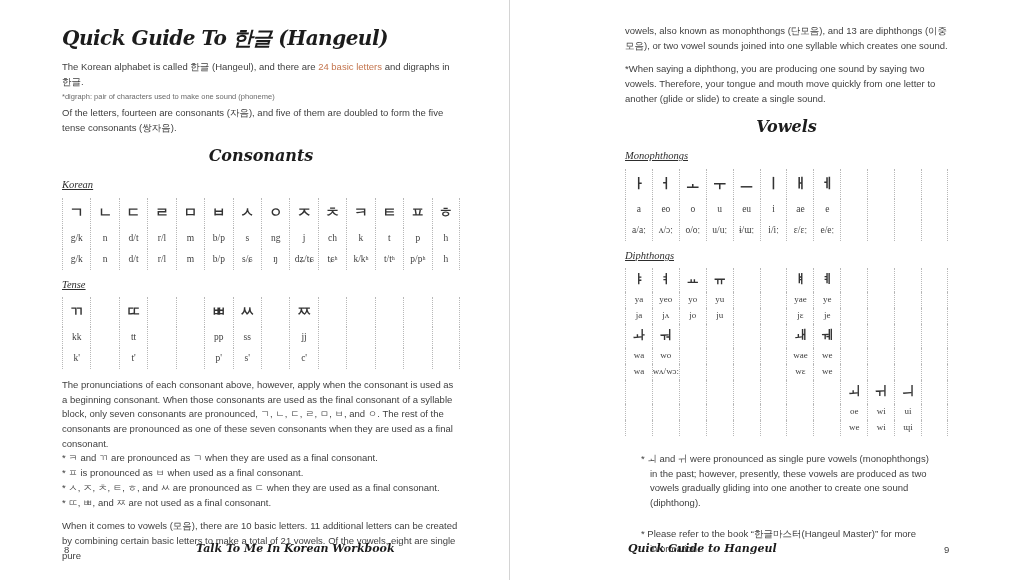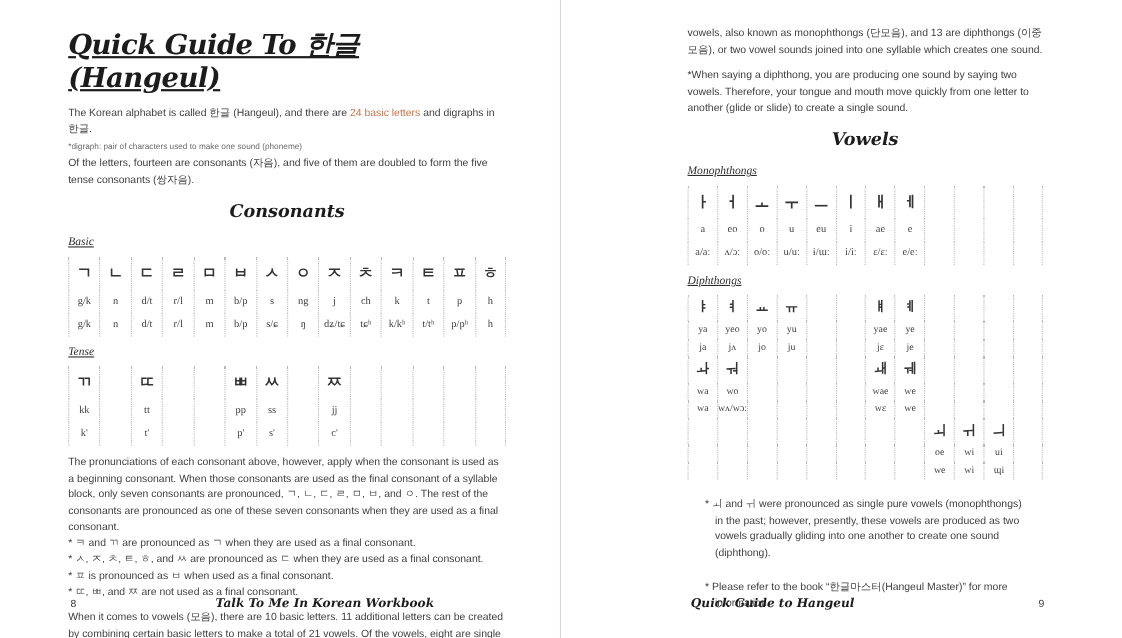--- a/index.html
+++ b/index.html
@@ -8,21 +8,21 @@
 
   .spread { position:relative; width:1020px; height:580px; background:#fff; }
   .gutter { position:absolute; left:509px; top:0; width:1px; height:580px; background:#d4d4d4; }
 
   .page { position:absolute; top:0; font-size:9.5px; line-height:1.55; color:#3e3e3e; }
   .page-left  { left:62px;  width:398px; padding-top:26px; }
   .page-right { left:625px; width:323px; padding-top:24px; }
 
   .script { font-family:"DejaVu Serif", serif; font-style:italic; font-weight:bold; color:#1c1c1c; }
 
-  .doc-title { font-size:25px; line-height:1.2; margin-bottom:10px; letter-spacing:-0.5px;text-decoration:underline; }
+  .doc-title { font-size:20px; line-height:1.2; margin-bottom:10px; letter-spacing:-0.5px; }
 
   p.body-line { margin:0 0 2px 0; }
   .hl { color:#c4754e; }
   .fine-note { font-size:7.5px; color:#6a6a6a; margin:0 0 3px 0; }
 
   .section-heading { text-align:center; font-size:16px; margin:8px 0 4px 0; }
 
   .sub-label { display:inline-block; font-family:"Liberation Serif", serif; font-style:italic;
                font-size:10.5px; color:#2d2d2d; text-decoration:underline; margin:5px 0 4px 0;text-align:right; }
 
@@ -57,21 +57,21 @@
 
   <div class="page page-left">
     <div class="doc-title script">Quick Guide To 한글 (Hangeul)</div>
 
     <p class="body-line"><span>The Korean alphabet is called 한글 (Hangeul), and there are </span><span class="hl">24 basic letters</span><span> and digraphs in 한글.</span></p>
     <p class="fine-note">*digraph: pair of characters used to make one sound (phoneme)</p>
     <p class="body-line">Of the letters, fourteen are consonants (자음), and five of them are doubled to form the five tense consonants (쌍자음).</p>
 
     <div class="section-heading script">Consonants</div>
 
-    <span class="sub-label">Basic</span>
+    <span class="sub-label">Korean</span>
     <div class="jamo-table">
         <div class="trow letters" style="grid-template-columns: repeat(14, 1fr);">
           <div class="tcell accent">ㄱ</div>
           <div class="tcell accent">ㄴ</div>
           <div class="tcell accent">ㄷ</div>
           <div class="tcell accent">ㄹ</div>
           <div class="tcell accent">ㅁ</div>
           <div class="tcell accent">ㅂ</div>
           <div class="tcell accent">ㅅ</div>
           <div class="tcell accent">ㅇ</div>
@@ -164,22 +164,22 @@
           <div class="tcell"></div>
           <div class="tcell"></div>
           <div class="tcell"></div>
           <div class="tcell"></div>
         </div>
       </div>
 
     <div class="para-block">
       <p class="note-line">The pronunciations of each consonant above, however, apply when the consonant is used as a beginning consonant. When those consonants are used as the final consonant of a syllable block, only seven consonants are pronounced, ㄱ, ㄴ, ㄷ, ㄹ, ㅁ, ㅂ, and ㅇ. The rest of the consonants are pronounced as one of these seven consonants when they are used as a final consonant.</p>
       <p class="note-line">* ㅋ and ㄲ are pronounced as ㄱ when they are used as a final consonant.</p>
+      <p class="note-line">* ㅍ is pronounced as ㅂ when used as a final consonant.</p>
       <p class="note-line">* ㅅ, ㅈ, ㅊ, ㅌ, ㅎ, and ㅆ are pronounced as ㄷ when they are used as a final consonant.</p>
-      <p class="note-line">* ㅍ is pronounced as ㅂ when used as a final consonant.</p>
       <p class="note-line">* ㄸ, ㅃ, and ㅉ are not used as a final consonant.</p>
     </div>
 
     <div class="para-block">
       <p class="note-line">When it comes to vowels (모음), there are 10 basic letters. 11 additional letters can be created by combining certain basic letters to make a total of 21 vowels. Of the vowels, eight are single pure</p>
     </div>
   </div>
 
   <div class="page page-right">
     <p class="note-line">vowels, also known as monophthongs (단모음), and 13 are diphthongs (이중모음), or two vowel sounds joined into one syllable which creates one sound.</p>

